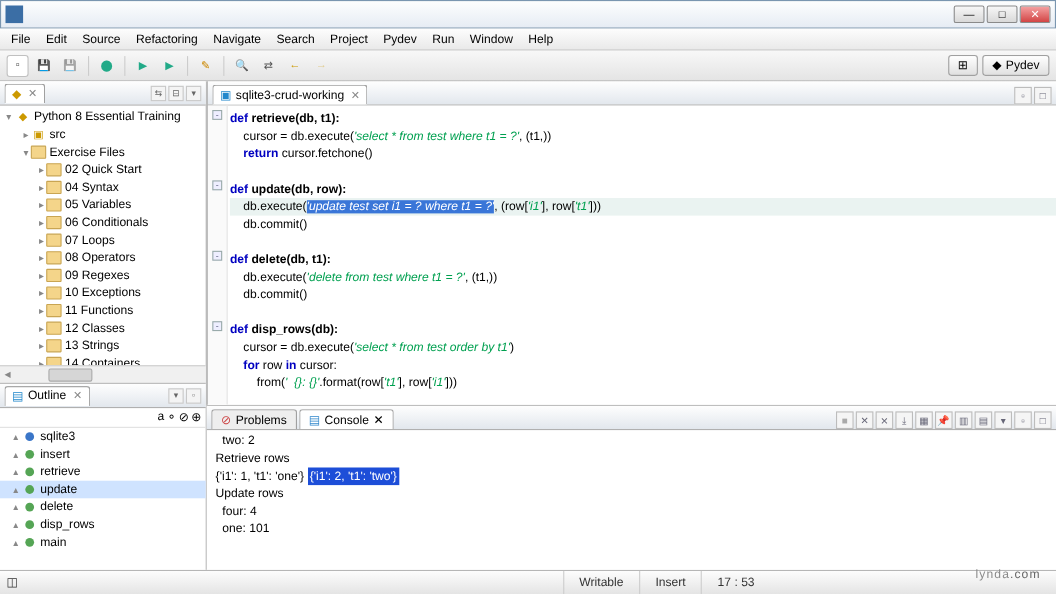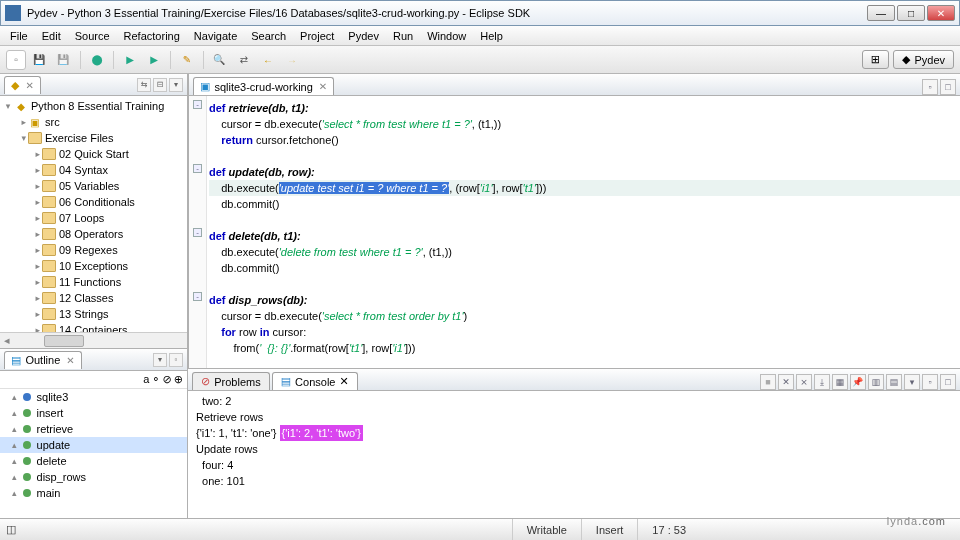--- a/index.html
+++ b/index.html
@@ -37,45 +37,44 @@
 .outline-list .orow { display:flex; align-items:center; height:16px; padding-left:12px; gap:6px;}
 .dot { width:8px; height:8px; border-radius:50%; }
 .dot.blue { background:#3a76c8; }
 .dot.green { background:#55a555; }
 .editor-area { flex:1; display:flex; flex-direction:column; border-left:1px solid #b0b0b0; }
 .editor-tabs { height:22px; background:linear-gradient(#fefefe,#e2e7ed); display:flex; align-items:flex-end; padding:0 4px; border-bottom:1px solid #b0b0b0;}
 .code { flex:1; background:#fff; overflow:hidden; position:relative; font-family:Consolas,monospace; font-size:12px; line-height:16px; padding:4px 0 4px 20px; }
 .gutter { position:absolute; left:0; top:0; bottom:0; width:18px; background:#fafafa; border-right:1px solid #e4e4e4;}
 .gmark { position:absolute; left:4px; width:9px; height:9px; border:1px solid #9aa; background:#eef; font-size:8px; line-height:7px; text-align:center; color:#668; }
 .kw { color:#0000c0; font-weight:bold;text-align:center; }
-.fn { font-weight:bold; color:#000;font-style:italic; }
+.fn { font-weight:bold; color:#000; }
 .str { color:#00a050; font-style:italic; }
 .hl { background:#3a76d8; color:#fff; font-style:italic; }
 .curline { background:#eaf3f1; display:inline-block; width:100%; }
 .bottom-panel { height:150px; border-top:1px solid #b0b0b0; display:flex; flex-direction:column; background:#fff;}
 .bottom-tabs { height:22px; background:linear-gradient(#fefefe,#e2e7ed); display:flex; align-items:flex-end; padding:0 4px; border-bottom:1px solid #b0b0b0;}
 .btab { padding:2px 8px; background:#eee; border:1px solid #a0a0a0; border-bottom:none; border-radius:3px 3px 0 0; margin-right:2px; display:flex; gap:4px; align-items:center;}
 .btab.active { background:#fff; }
 .term-info { padding:2px 6px; color:#666; font-size:10px; border-bottom:1px dotted #ccc;}
 .console-out { flex:1; padding:2px 8px; font-family:Consolas,monospace; font-size:12px; line-height:16px; overflow:hidden;}
-.console-out .selrow { background:#d946ef; color:#fff; display:inline-block; padding:0 2px;}
+.console-out .selrow { background:#1d4ed8; color:#fff; display:inline-block; padding:0 2px;}
 .statusbar { height:22px; background:linear-gradient(#fdfdfd,#e4e4e4); border-top:1px solid #b0b0b0; display:flex; align-items:center; font-size:11px; color:#333;}
 .statusbar .cell { padding:0 14px; border-left:1px solid #ccc; height:100%; display:flex; align-items:center;}
 .watermark { position:absolute; right:14px; bottom:8px; font-size:26px; color:#8a8a8a; letter-spacing:1px; font-family:Arial,sans-serif;}
 .watermark b { color:#666; font-weight:normal;}
 .mini-icons { margin-left:auto; display:flex; gap:2px;}
 .mini-icons .mi { width:16px; height:16px; border:1px solid #bcbcbc; background:#f5f5f5; font-size:9px; display:flex; align-items:center; justify-content:center; color:#667;}
 pre { margin:0; }
 </style>
 </head>
 <body>
 
 <div class="titlebar">
   <div class="icon"></div>
-  <span class="title">Pydev - Python 3 Essential Training/Exercise Files/16 Databases/sqlite3-crud-working.py - Eclipse SDK</span>
   <div class="winbtns">
     <div class="winbtn">—</div>
     <div class="winbtn">□</div>
     <div class="winbtn close">✕</div>
   </div>
 </div>
 
 <div class="menubar">
   <span>File</span>
   <span>Edit</span>

